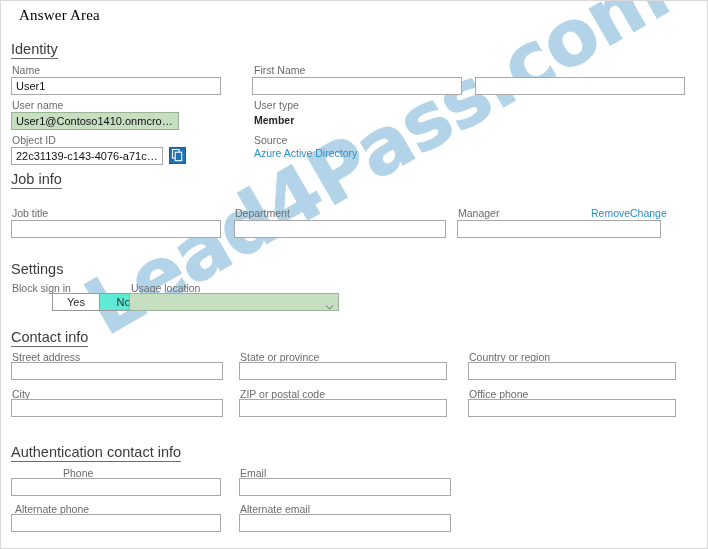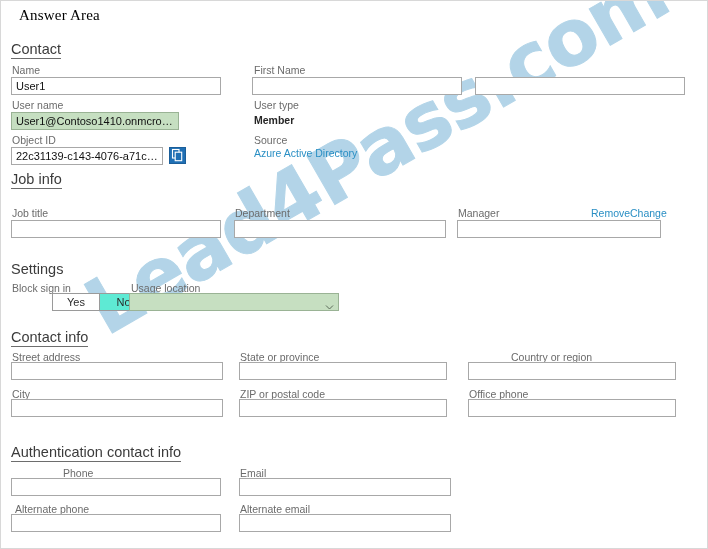--- a/index.html
+++ b/index.html
@@ -195,21 +195,21 @@
 <div id="page">
 
   <div id="watermark">
     <div class="wm-text">Lead4Pass.com</div>
   </div>
 
   <div id="content">
 
     <div id="answer-area-title">Answer Area</div>
 
-    <div class="section-heading underlined" style="left:10px; top:40px;">Contact</div>
+    <div class="section-heading underlined" style="left:10px; top:40px;">Identity</div>
 
     <div class="field-label" style="left:11px; top:63px;">Name</div>
     <div class="textbox filled" style="left:10px; top:76px; width:210px;" placeholder="">User1</div>
 
     <div class="field-label" style="left:253px; top:63px;">First Name</div>
     <div class="textbox" style="left:251px; top:76px; width:210px;" placeholder=""></div>
 
     <div class="field-label" style="left:477px; top:63px;margin-top:13px;">Last Name</div>
     <div class="textbox" style="left:474px; top:76px; width:210px;" placeholder=""></div>
 
@@ -264,21 +264,21 @@
     </span>
 
     <div class="section-heading underlined" style="left:10px; top:328px;">Contact info</div>
 
     <div class="field-label" style="left:11px; top:350px;">Street address</div>
     <div class="textbox" style="left:10px; top:361px; width:212px;" placeholder=""></div>
 
     <div class="field-label" style="left:239px; top:350px;">State or province</div>
     <div class="textbox" style="left:238px; top:361px; width:208px;" placeholder=""></div>
 
-    <div class="field-label" style="left:468px; top:350px;margin-left:42px;">Country or region</div>
+    <div class="field-label" style="left:468px; top:350px;">Country or region</div>
     <div class="textbox" style="left:467px; top:361px; width:208px;" placeholder=""></div>
 
     <div class="field-label" style="left:11px; top:387px;">City</div>
     <div class="textbox" style="left:10px; top:398px; width:212px;" placeholder=""></div>
 
     <div class="field-label" style="left:239px; top:387px;">ZIP or postal code</div>
     <div class="textbox" style="left:238px; top:398px; width:208px;" placeholder=""></div>
 
     <div class="field-label" style="left:468px; top:387px;">Office phone</div>
     <div class="textbox" style="left:467px; top:398px; width:208px;" placeholder=""></div>

